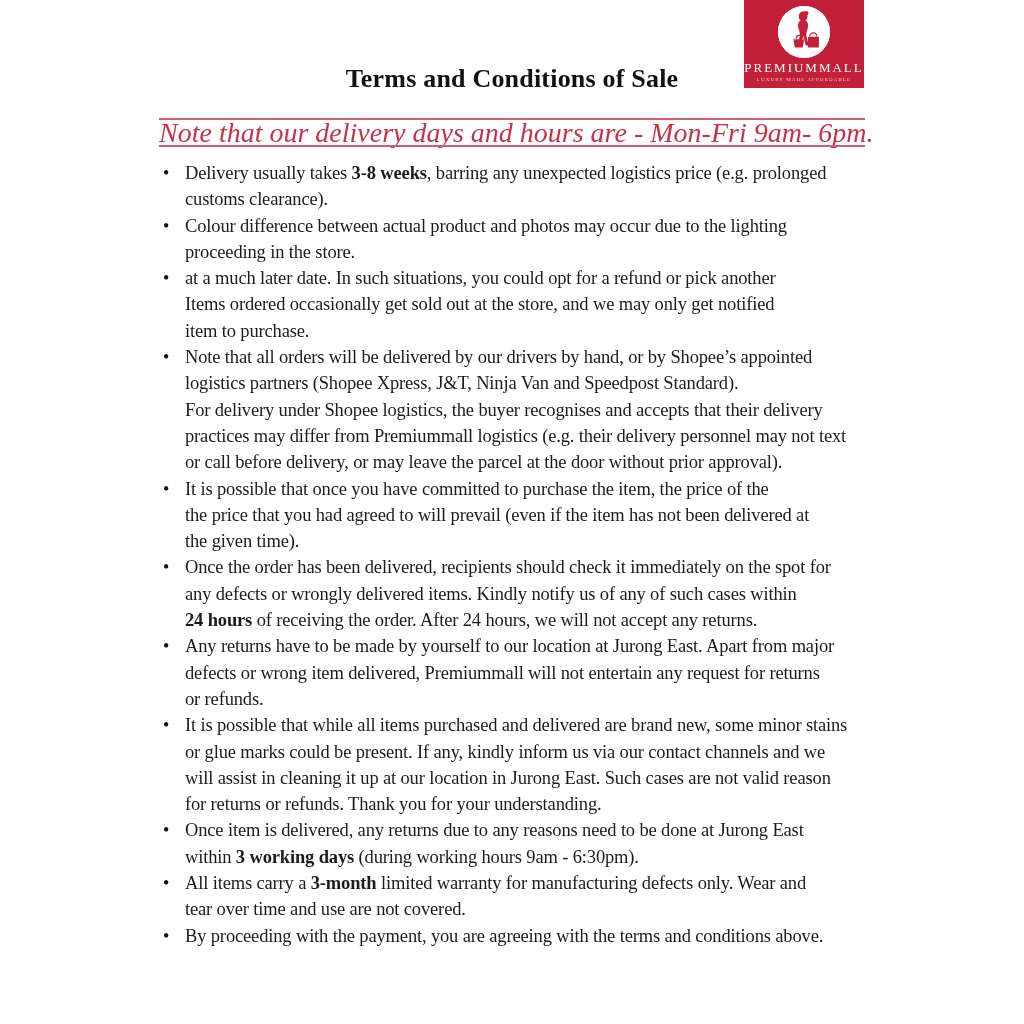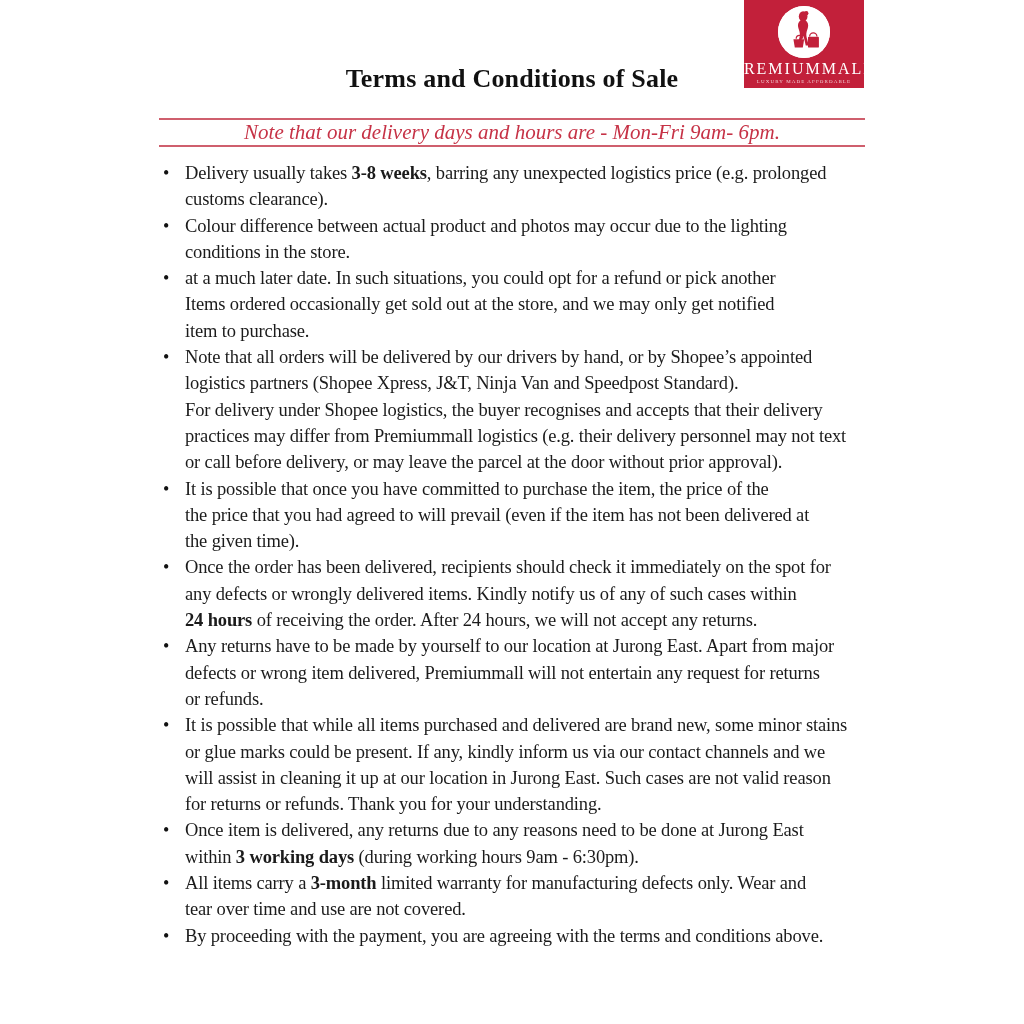--- a/index.html
+++ b/index.html
@@ -18,39 +18,39 @@
   
   .logo{
     position:absolute;left:744px;top:0;width:120px;height:88px;
     background:var(--logo-red);
     display:flex;flex-direction:column;align-items:center;
   }
   .logo-circle{margin-top:6px;width:52px;height:52px;border-radius:50%;background:#fff;
     display:flex;align-items:center;justify-content:center;}
   .logo-circle svg{display:block;}
   .logo-brand{
-    color:#ffffff;font-size:16px;letter-spacing:2px;margin-top:2px;white-space:nowrap;
+    color:#ffffff;font-size:13px;letter-spacing:2px;margin-top:2px;white-space:nowrap;
     font-family:"Liberation Serif", serif;
   }
   .logo-tagline{
     color:rgba(255,255,255,0.78);font-size:5px;letter-spacing:1.1px;margin-top:1px;white-space:nowrap;
   }
 
   
   .title{
     position:absolute;left:0;right:0;top:64px;margin:0;
     text-align:center;font-size:26px;font-weight:bold;color:#111;
     font-family:"Liberation Serif", serif;letter-spacing:0.2px;
   }
   .rule{position:absolute;left:159px;width:706px;height:2px;background:var(--divider);}
   .rule-top{top:118px;}
   .rule-bottom{top:145px;}
   .notice{
     position:absolute;left:159px;width:706px;top:120px;
-    text-align:center;font-style:italic;font-size:21px;line-height:25px;
+    text-align:center;font-style:italic;font-size:28px;line-height:25px;
     color:var(--accent-text);white-space:nowrap;
   }
 
   
   .terms{
     position:absolute;left:160px;top:160px;width:720px;
     list-style:none;margin:0;padding:0;
     font-size:18.5px;letter-spacing:-0.15px;
   }
   .term-item{position:relative;padding-left:25px;margin:0;}
@@ -95,21 +95,21 @@
 
   <ul class="terms" id="terms-list">
       <li class="term-item">
         <span class="bullet">•</span>
         <div class="term-line"><span>Delivery usually takes </span><span class="b">3-8 weeks</span><span>, barring any unexpected logistics price (e.g. prolonged</span></div>
         <div class="term-line"><span>customs clearance).</span></div>
       </li>
       <li class="term-item">
         <span class="bullet">•</span>
         <div class="term-line"><span>Colour difference between actual product and photos may occur due to the lighting</span></div>
-        <div class="term-line"><span>conditions in the store.</span></div>
+        <div class="term-line"><span>proceeding in the store.</span></div>
       </li>
       <li class="term-item">
         <span class="bullet">•</span>
         <div class="term-line"><span>at a much later date. In such situations, you could opt for a refund or pick another</span></div>
         <div class="term-line"><span>Items ordered occasionally get sold out at the store, and we may only get notified</span></div>
         <div class="term-line"><span>item to purchase.</span></div>
       </li>
       <li class="term-item">
         <span class="bullet">•</span>
         <div class="term-line"><span>Note that all orders will be delivered by our drivers by hand, or by Shopee’s appointed</span></div>

